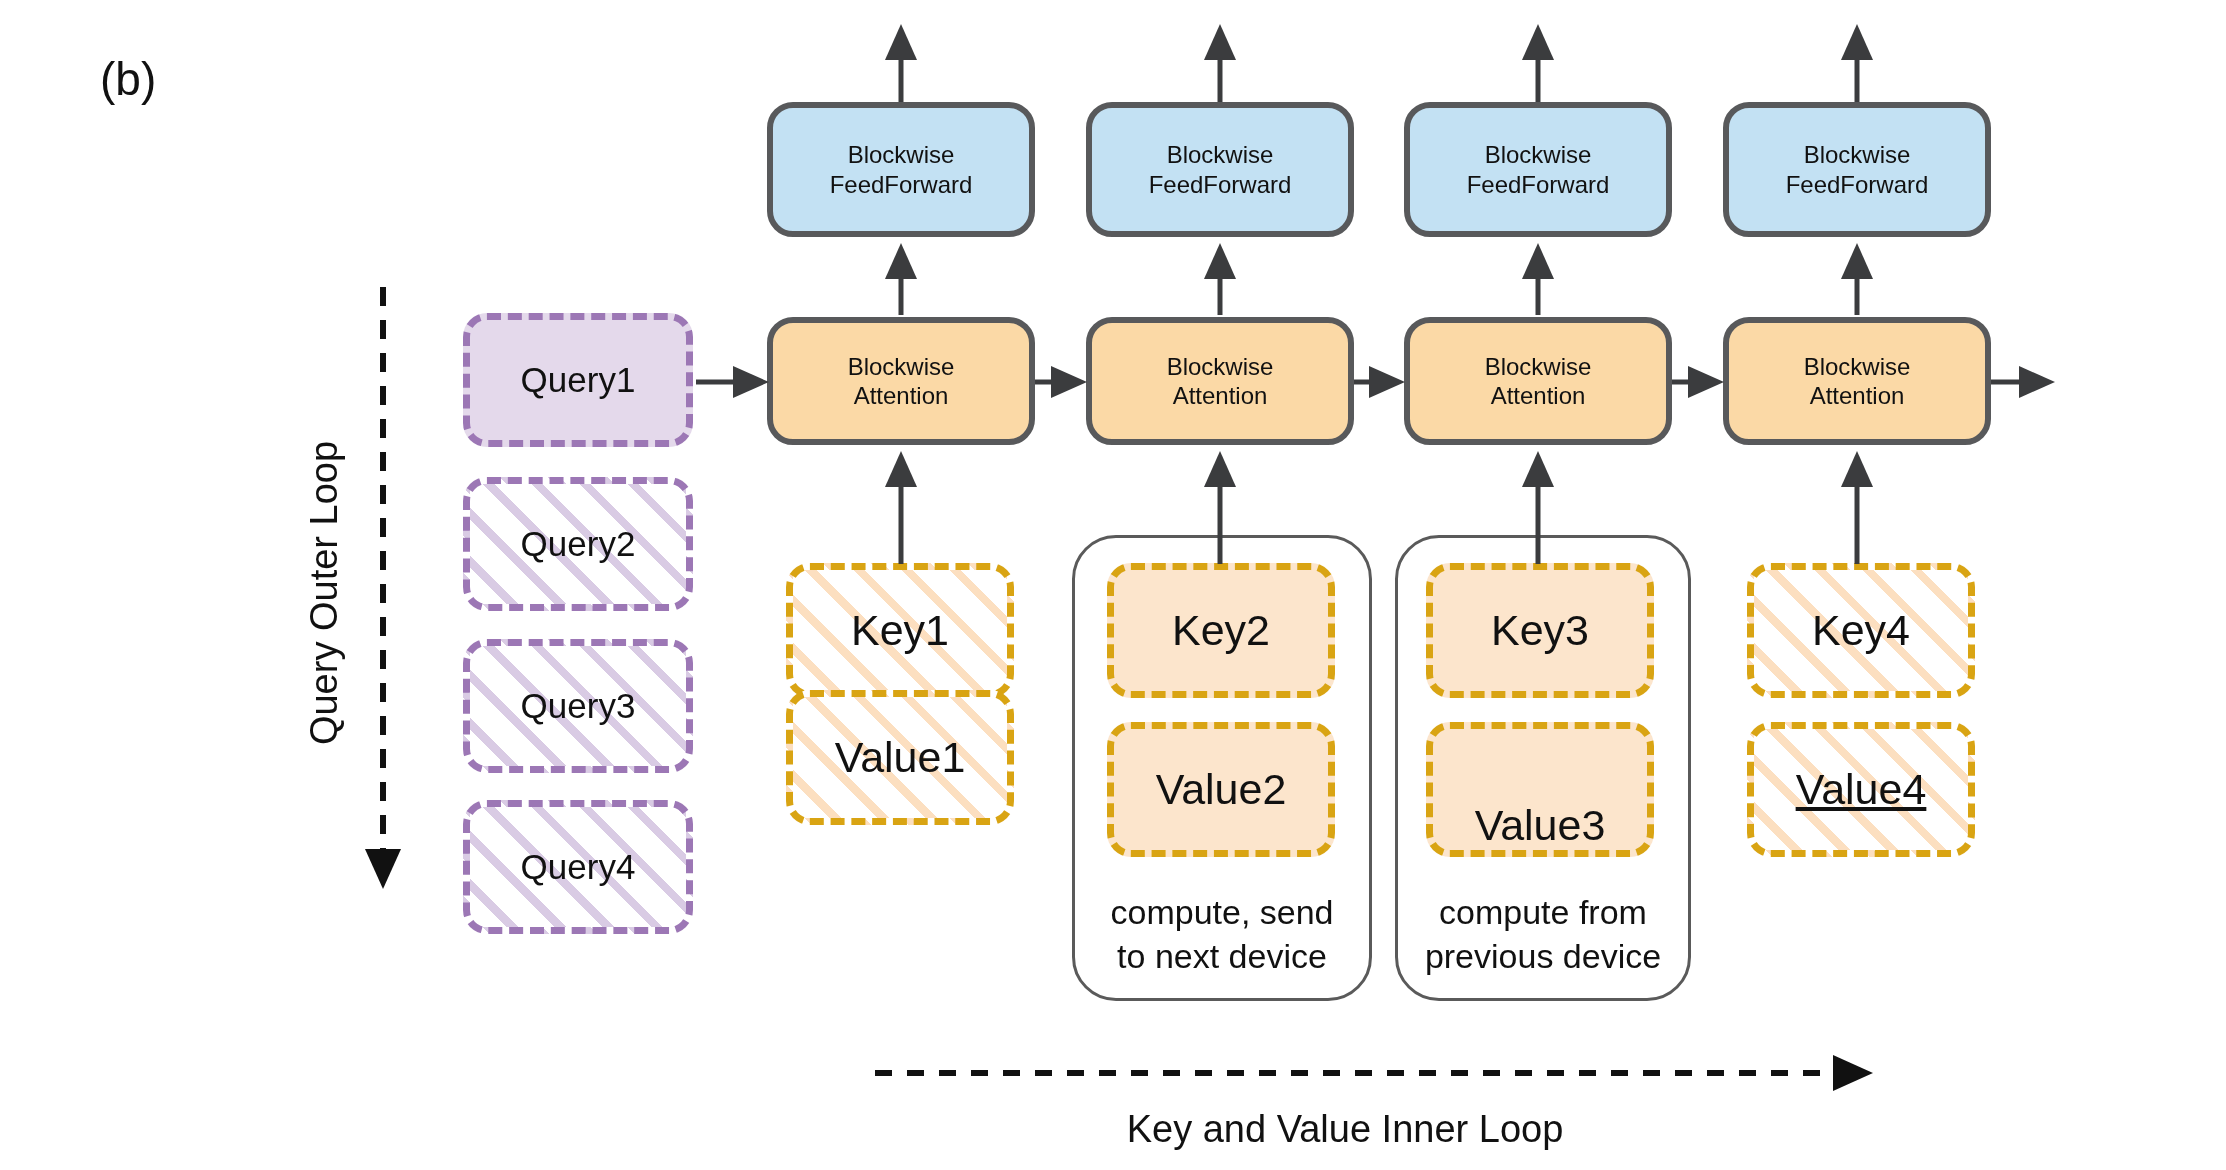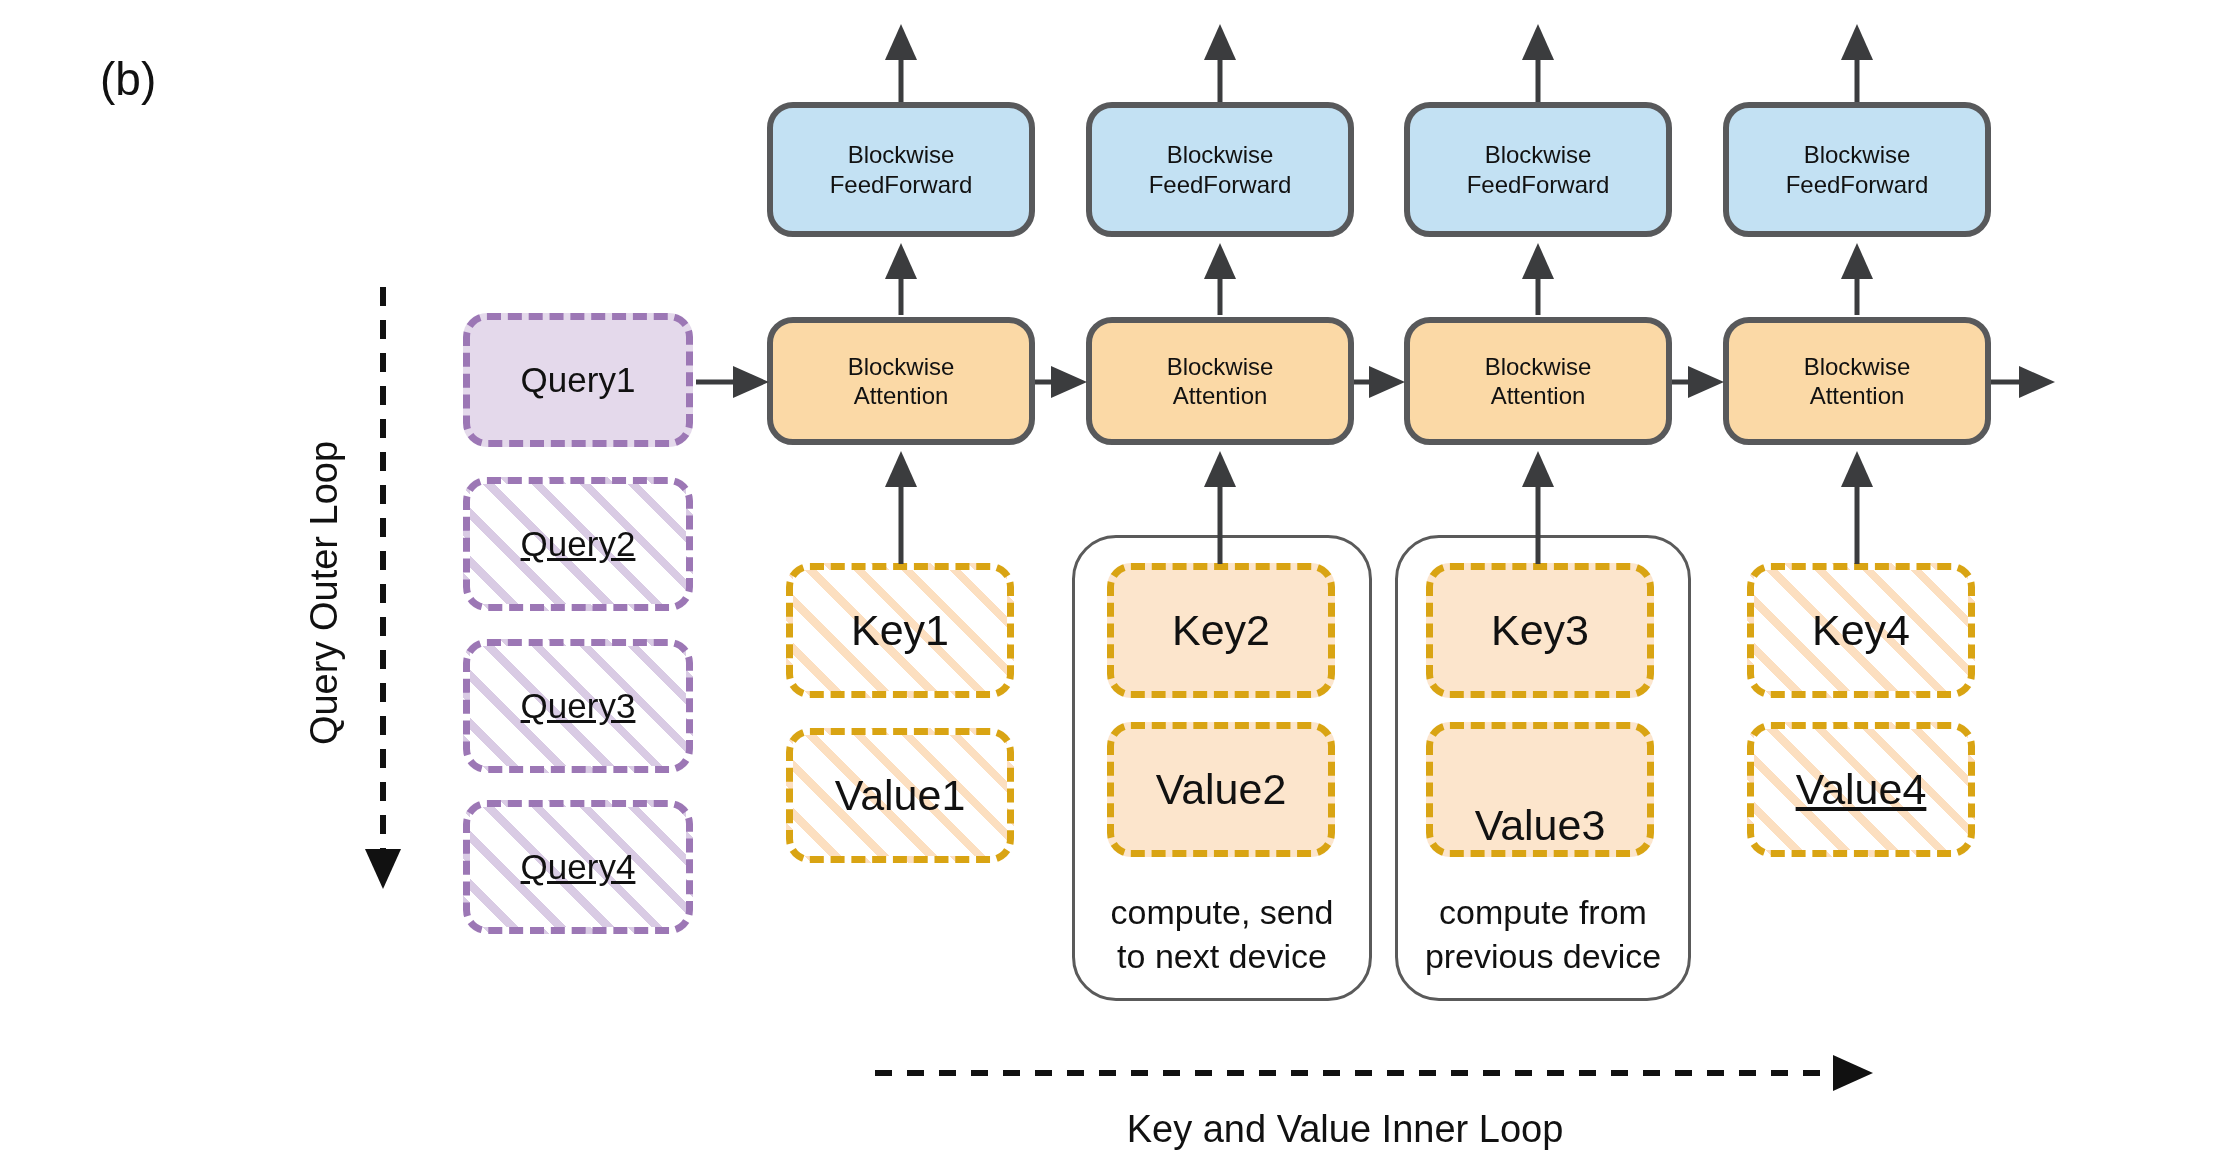--- a/index.html
+++ b/index.html
@@ -21,21 +21,20 @@
   .ffn{background:var(--feedforward_fill,#c3e1f3);border:6px solid var(--box_border,#58595b);width:268px;height:135px;padding:0 14px;}
   .attn{background:var(--attention_fill,#fbd9a6);border:6px solid var(--box_border,#58595b);width:268px;height:128px;padding:0 28px;}
   .qbox{
     width:230px;height:134px;border:7px dashed var(--query_border,#9c77b5);
     border-radius:24px;font-size:35px;z-index:4;
   }
   .q-current{background:var(--query_fill,#e4d9eb);}
   .q-pending{
     background-color:#fff;
     background-image:repeating-linear-gradient(45deg,transparent,transparent 26px,var(--query_hatch,#d9cbe4) 26px,var(--query_hatch,#d9cbe4) 34px);
-    text-decoration:underline;
   }
   .kvbox{
     width:228px;height:135px;border:7px dashed var(--kv_border,#d9a413);
     border-radius:24px;font-size:43px;z-index:4;
   }
   .kv-local{background:var(--kv_fill,#fce5cc);}
   .kv-remote{
     background-color:#fff;
     background-image:repeating-linear-gradient(45deg,transparent,transparent 26px,var(--kv_hatch,#fcdfc0) 26px,var(--kv_hatch,#fcdfc0) 34px);
   }
@@ -77,21 +76,21 @@
 
   <div class="abs node ffn" style="left:767px;top:102px;">
     <span>Blockwise FeedForward</span>
   </div>
   <div class="abs node attn" style="left:767px;top:317px;">
     <span>Blockwise Attention</span>
   </div>
   <div class="abs kvbox kv-remote" style="left:786px;top:563px;display:flex;align-items:center;justify-content:center;">
     <span>Key1</span>
   </div>
-  <div class="abs kvbox kv-remote" style="left:786px;top:728px;display:flex;align-items:center;justify-content:center;">
+  <div class="abs kvbox kv-remote" style="left:786px;top:690px;display:flex;align-items:center;justify-content:center;">
     <span>Value1</span>
   </div>
 
   <div class="abs node ffn" style="left:1086px;top:102px;">
     <span>Blockwise FeedForward</span>
   </div>
   <div class="abs node attn" style="left:1086px;top:317px;">
     <span>Blockwise Attention</span>
   </div>
   <div class="abs kvbox kv-local" style="left:1107px;top:563px;display:flex;align-items:center;justify-content:center;">

